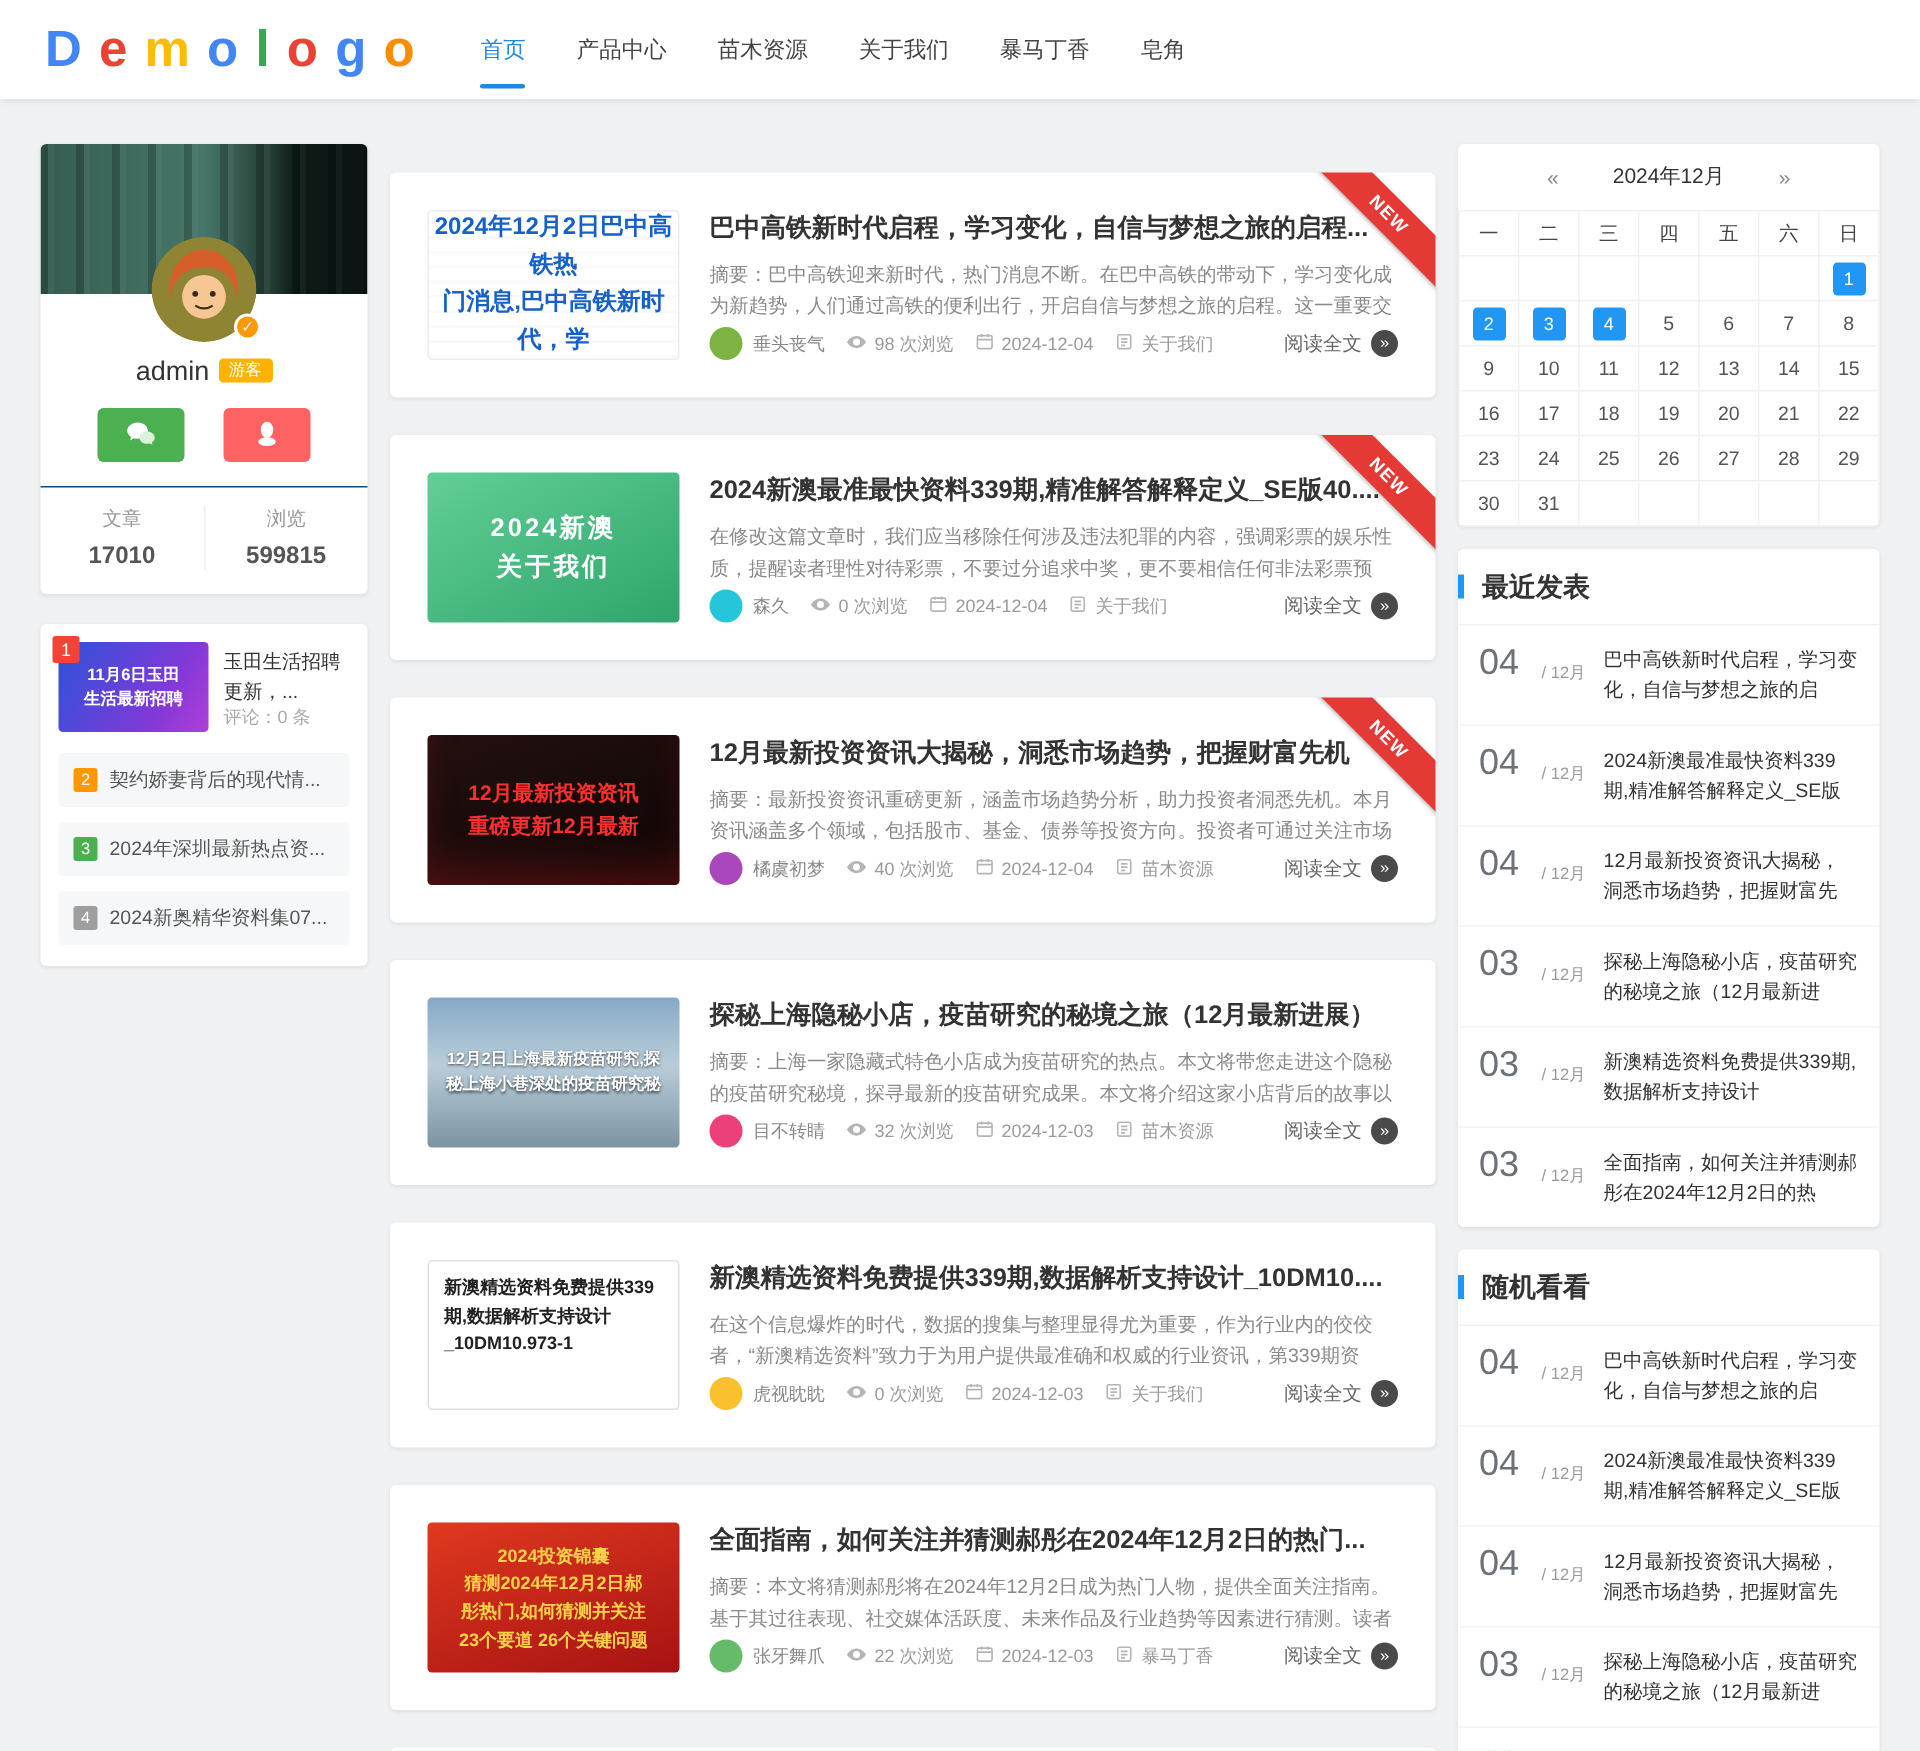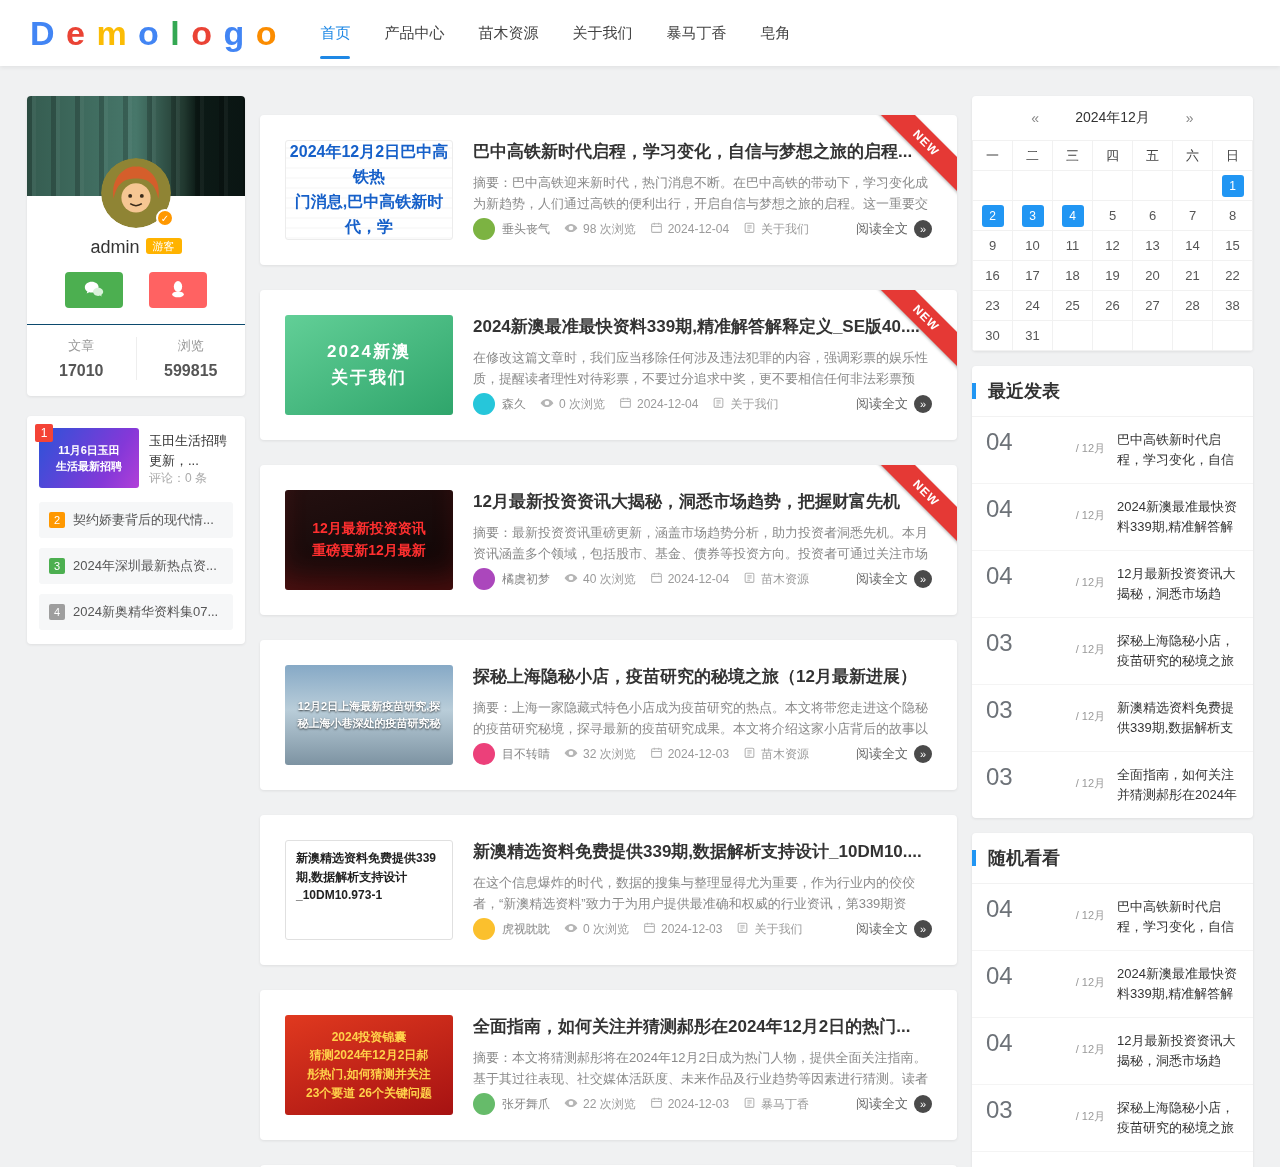--- a/index.html
+++ b/index.html
@@ -116,21 +116,21 @@
   .cal-cell { background:#fff; height:29px; display:flex; align-items:center; justify-content:center;
               font-size:13px; color:#555; cursor:pointer; }
   .cal-head { cursor:default; color:#444; }
   .cal-cell.active span { background:#2196f3; color:#fff; width:22px; height:22px; border-radius:3px;
               display:flex; align-items:center; justify-content:center; font-size:12px; }
 
   
   .side-card { margin-bottom:15px; }
   .side-item { display:flex; gap:12px; padding:13px 14px; cursor:pointer; }
   .side-item + .side-item { border-top:1px solid #f4f4f4; }
-  .side-date { flex:none; display:flex;gap:48px; }
+  .side-date { flex:none; display:flex; }
   .side-day { font-size:24px; color:#6d7278; line-height:1; }
   .side-month { font-size:11px; color:#999; margin-left:15px; margin-top:11px; }
   .side-title { font-size:13px; color:#333; line-height:1.55; height:40px; overflow:hidden; }
 </style>
 </head>
 <body>
 
 <header>
   <div class="logo">
     
@@ -688,21 +688,21 @@
 
           <div class="cal-cell">
             <span>27</span>
           </div>
 
           <div class="cal-cell">
             <span>28</span>
           </div>
 
           <div class="cal-cell">
-            <span>38</span>
+            <span>29</span>
           </div>
 
           <div class="cal-cell">
             <span>30</span>
           </div>
 
           <div class="cal-cell">
             <span>31</span>
           </div>
 

